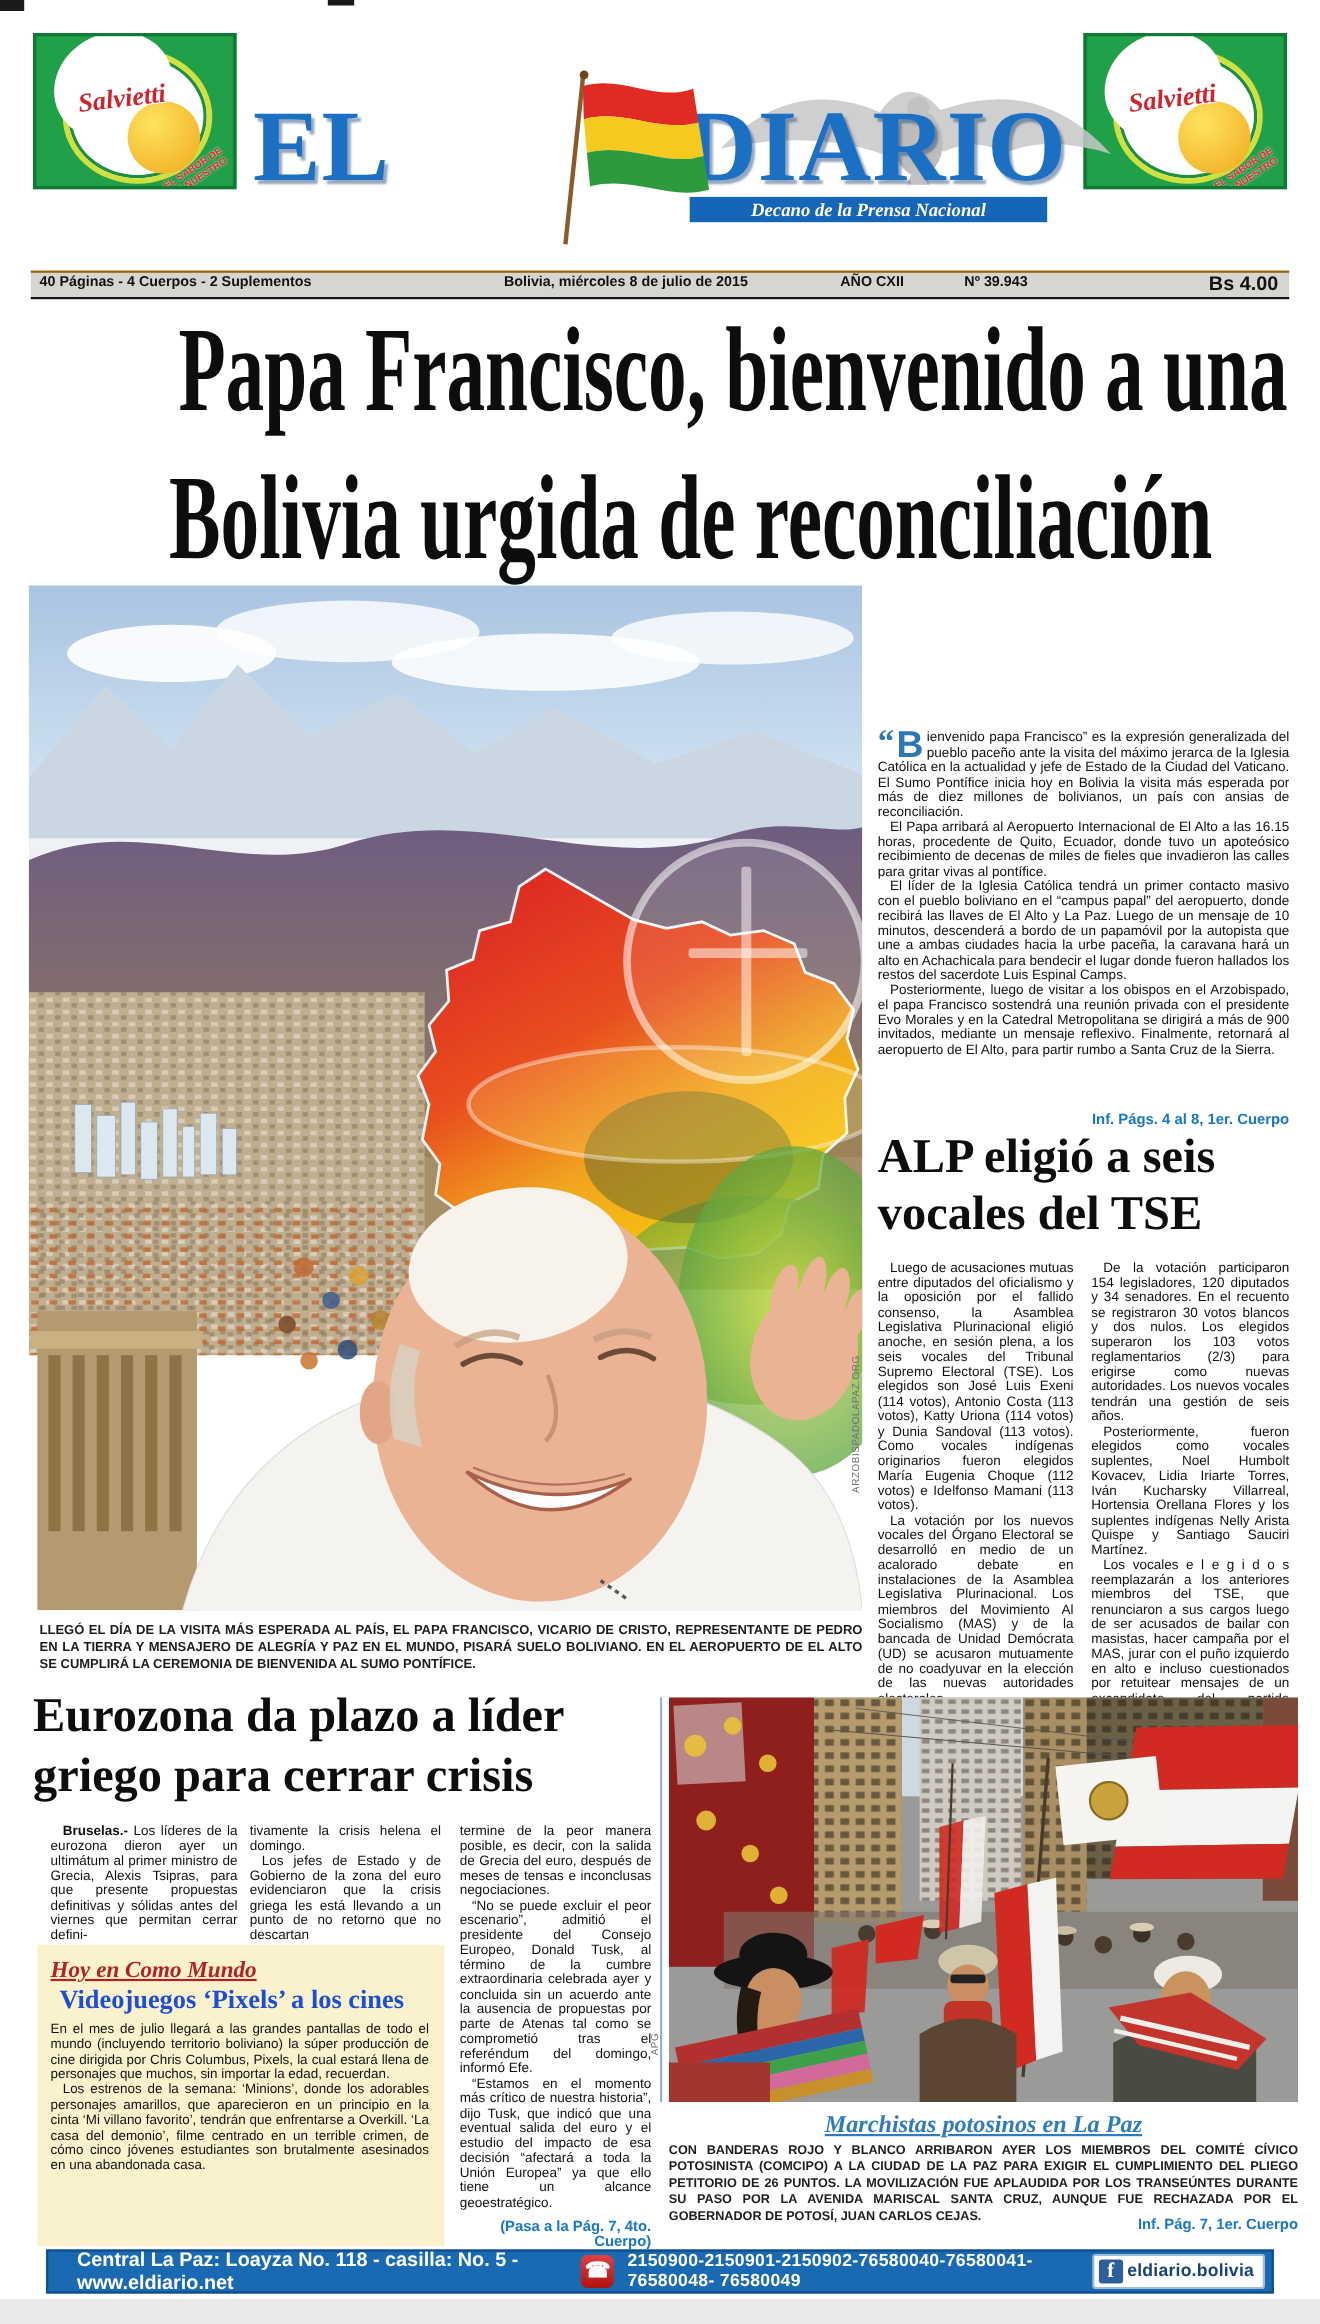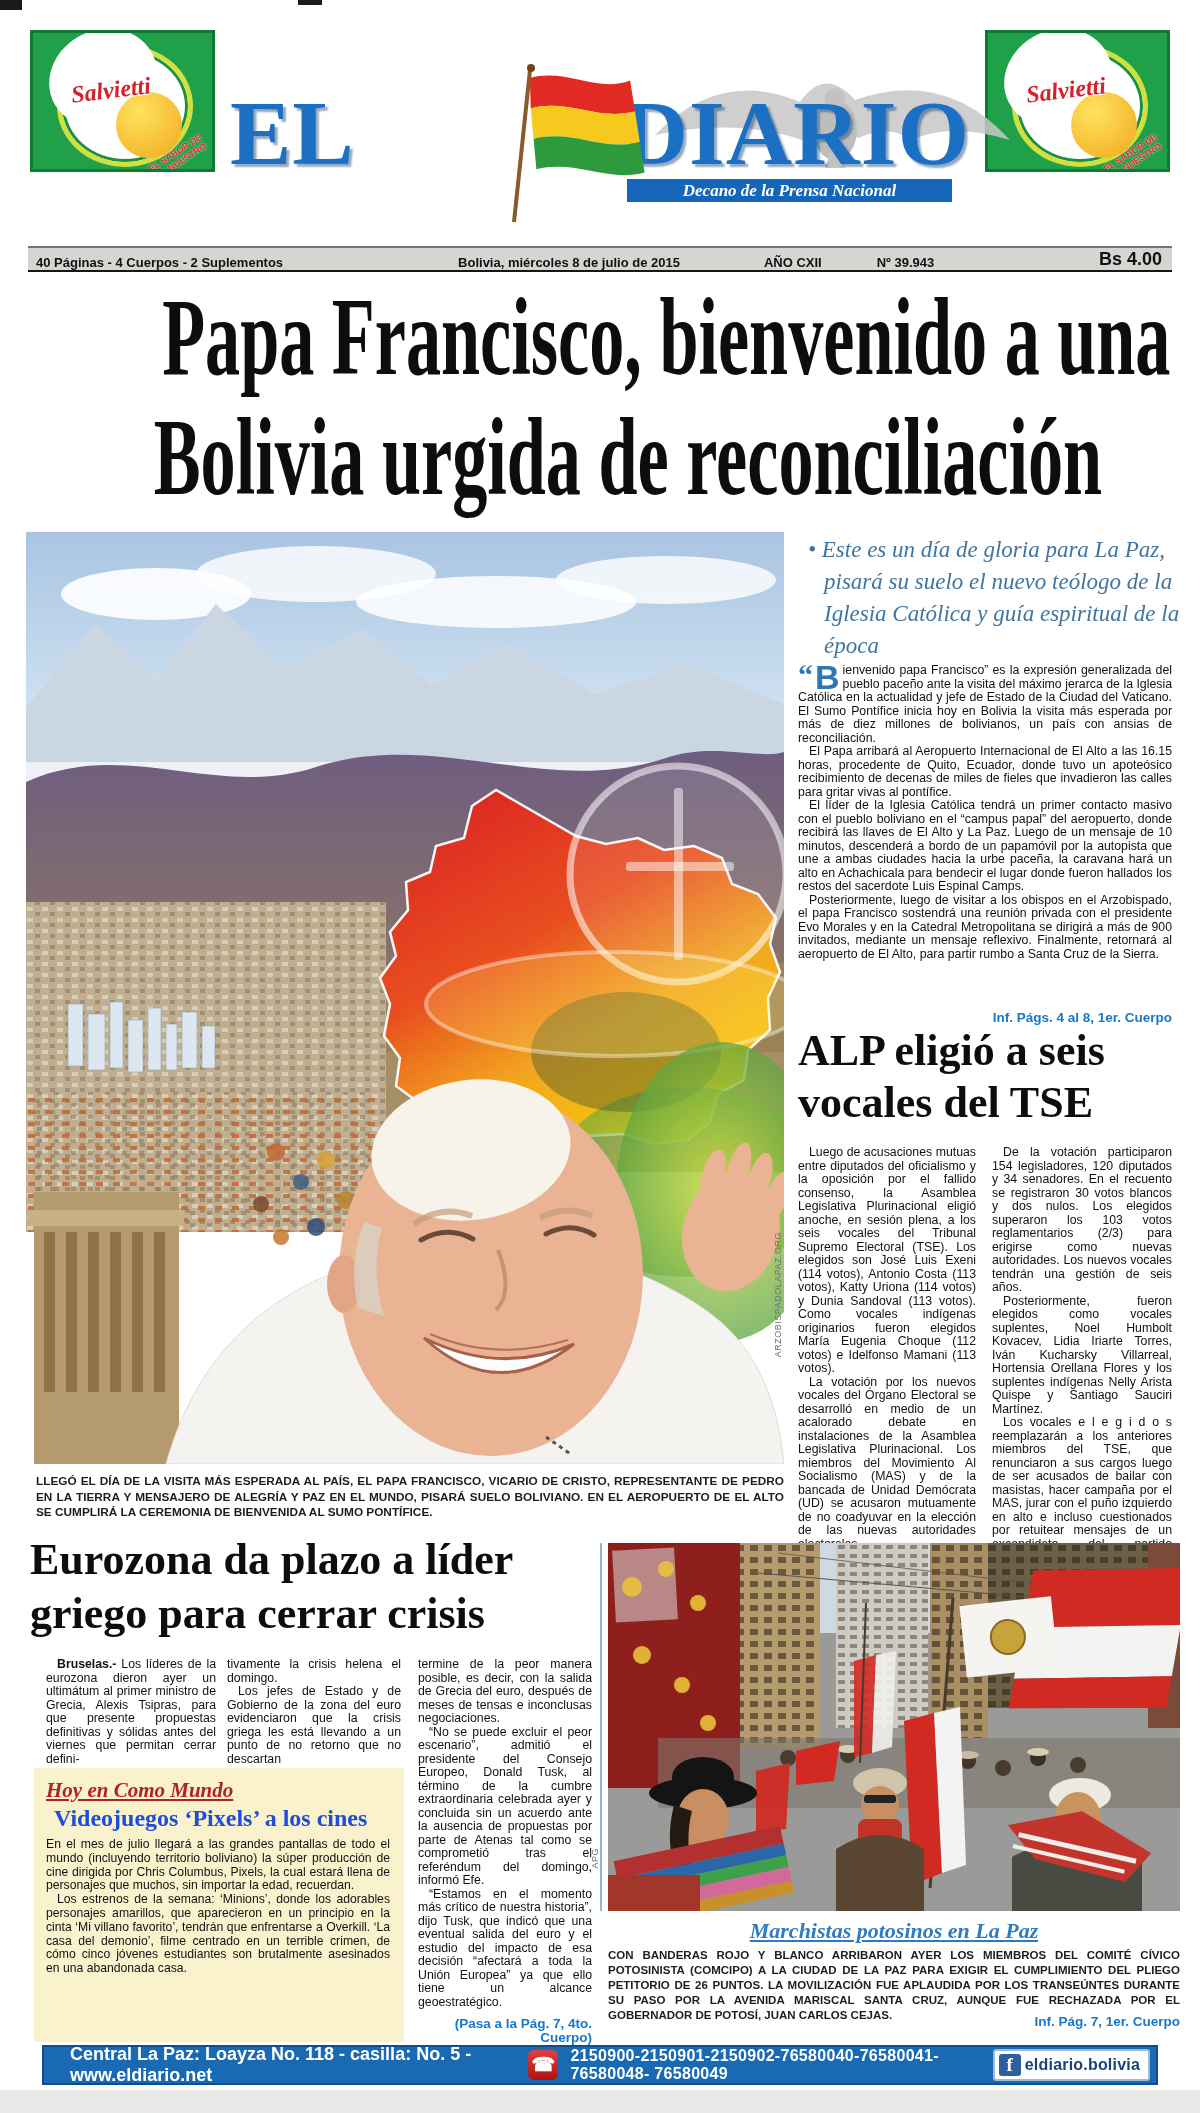--- a/index.html
+++ b/index.html
@@ -19,22 +19,22 @@
             color:#d3222a;transform:rotate(-7deg);text-shadow:1px 1px 0 #fff,-1px -1px 0 #fff,1px -1px 0 #fff,-1px 1px 0 #fff;}
   .ad .slogan{position:absolute;right:2px;bottom:2px;width:64px;font-weight:bold;font-size:9px;line-height:10px;
             color:#e02a23;transform:rotate(-33deg);text-align:center;
             text-shadow:0 0 2px #fff;}
   .logo{font-family:"Liberation Serif",serif;font-weight:bold;color:var(--masthead_blue,#1c70c4);
         font-size:92px;letter-spacing:1px;white-space:nowrap;
         text-shadow:3px 3px 2px rgba(16,60,110,.45);}
   .tagbar{background:var(--tagline_blue,#1565b8);color:#fff;font-family:"Liberation Serif",serif;
         font-style:italic;font-weight:bold;font-size:17px;text-align:center;line-height:23px;}
   
-  .datebar{background:var(--date_bar_gray,#d7d5d1);border-top:2px solid #737373;border-bottom:2px solid #161616;
-        display:flex;align-items:flex-end;font-size:13px;font-weight:bold;box-sizing:border-box;}
+  .datebar{background:var(--date_bar_gray,#d7d5d1);border-top:2px solid #a16207;border-bottom:2px solid #161616;
+        display:flex;align-items:flex-start;font-size:13px;font-weight:bold;box-sizing:border-box;}
   .datebar span{white-space:nowrap;}
   
   .bighead{font-family:"Liberation Serif",serif;font-weight:bold;font-size:90px;line-height:98px;
         white-space:nowrap;transform:scale(.78,1.22);transform-origin:center top;color:#0d0d0d;}
   .headwrap{display:flex;justify-content:space-between;}
   
   .standfirst{font-family:"Liberation Serif",serif;font-style:italic;font-size:23px;line-height:32px;
         color:var(--standfirst_blue,#41759f);padding-left:26px;text-indent:-16px;}
   .bodytext{font-size:12.3px;line-height:13.5px;text-align:justify;}
   .bodytext p{margin:0;text-indent:11px;}
@@ -135,21 +135,21 @@
     <span style="margin-left:8px;">40 Páginas - 4 Cuerpos - 2 Suplementos</span>
     <span style="margin-left:175px;">Bolivia, miércoles 8 de julio de 2015</span>
     <span style="margin-left:84px;">AÑO CXII</span>
     <span style="margin-left:55px;">Nº 39.943</span>
     <span style="margin-left:auto;margin-right:10px;font-size:18px;">Bs 4.00</span>
   </div>
 
   <div class="abs headwrap" style="left:20px;top:278px;width:1160px;">
     <div class="bighead">Papa Francisco, bienvenido a una</div>
   </div>
-  <div class="abs headwrap" style="left:20px;top:398px;width:1160px;">
+  <div class="abs headwrap" style="left:20px;top:412px;width:1160px;">
     <div class="bighead">Bolivia urgida de reconciliación</div>
   </div>
 
   <div class="abs" style="left:26px;top:532px;width:758px;height:932px;overflow:hidden;">
     <svg width="758" height="932" viewBox="0 0 758 932" preserveAspectRatio="none">
       <defs>
         <linearGradient id="skyG" x1="0" y1="0" x2="0" y2="1">
           <stop offset="0" stop-color="#a9c4e2"></stop>
             <stop offset="1" stop-color="#dcebf6"></stop>
         </linearGradient>
@@ -254,21 +254,20 @@
         <ellipse cx="695" cy="640" rx="11" ry="30" fill="#eab393"></ellipse>
         <ellipse cx="718" cy="642" rx="11" ry="28" fill="#eab393"></ellipse>
         <ellipse cx="740" cy="652" rx="10" ry="24" fill="#eab393"></ellipse>
       </g>
     </svg>
     <span class="vcredit" style="position:absolute;right:1px;top:700px;">ARZOBISPADOLAPAZ.ORG</span>
   </div>
 
   <div class="abs photocap" style="left:36px;top:1474px;width:748px;">LLEGÓ EL DÍA DE LA VISITA MÁS ESPERADA AL PAÍS, EL PAPA FRANCISCO, VICARIO DE CRISTO, REPRESENTANTE DE PEDRO EN LA TIERRA Y MENSAJERO DE ALEGRÍA Y PAZ EN EL MUNDO, PISARÁ SUELO BOLIVIANO. EN EL AEROPUERTO DE EL ALTO SE CUMPLIRÁ LA CEREMONIA DE BIENVENIDA AL SUMO PONTÍFICE.</div>
 
-  <div class="abs standfirst" style="left:798px;top:534px;width:374px;">• <span>Este es un día de gloria para La Paz, pisará su suelo el nuevo teólogo de la Iglesia Católica y guía espiritual de la época</span></div>
 
   <div class="abs bodytext" style="left:798px;top:664px;width:374px;height:348px;">
     <p class="noind"><span class="dq">“</span><span class="dc">B</span><span>ienvenido papa Francisco” es la expresión generalizada del pueblo paceño ante la visita del máximo jerarca de la Iglesia Católica en la actualidad y jefe de Estado de la Ciudad del Vaticano. El Sumo Pontífice inicia hoy en Bolivia la visita más esperada por más de diez millones de bolivianos, un país con ansias de reconciliación.</span></p>
     <p>El Papa arribará al Aeropuerto Internacional de El Alto a las 16.15 horas, procedente de Quito, Ecuador, donde tuvo un apoteósico recibimiento de decenas de miles de fieles que invadieron las calles para gritar vivas al pontífice.</p>
     <p>El líder de la Iglesia Católica tendrá un primer contacto masivo con el pueblo boliviano en el “campus papal” del aeropuerto, donde recibirá las llaves de El Alto y La Paz. Luego de un mensaje de 10 minutos, descenderá a bordo de un papamóvil por la autopista que une a ambas ciudades hacia la urbe paceña, la caravana hará un alto en Achachicala para bendecir el lugar donde fueron hallados los restos del sacerdote Luis Espinal Camps.</p>
     <p>Posteriormente, luego de visitar a los obispos en el Arzobispado, el papa Francisco sostendrá una reunión privada con el presidente Evo Morales y en la Catedral Metropolitana se dirigirá a más de 900 invitados, mediante un mensaje reflexivo. Finalmente, retornará al aeropuerto de El Alto, para partir rumbo a Santa Cruz de la Sierra.</p>
   </div>
   <div class="abs ref" style="left:798px;top:1010px;width:374px;">Inf. Págs. 4 al 8, 1er. Cuerpo</div>
 
   <div class="abs headwrap" style="left:798px;top:1026px;width:374px;">

